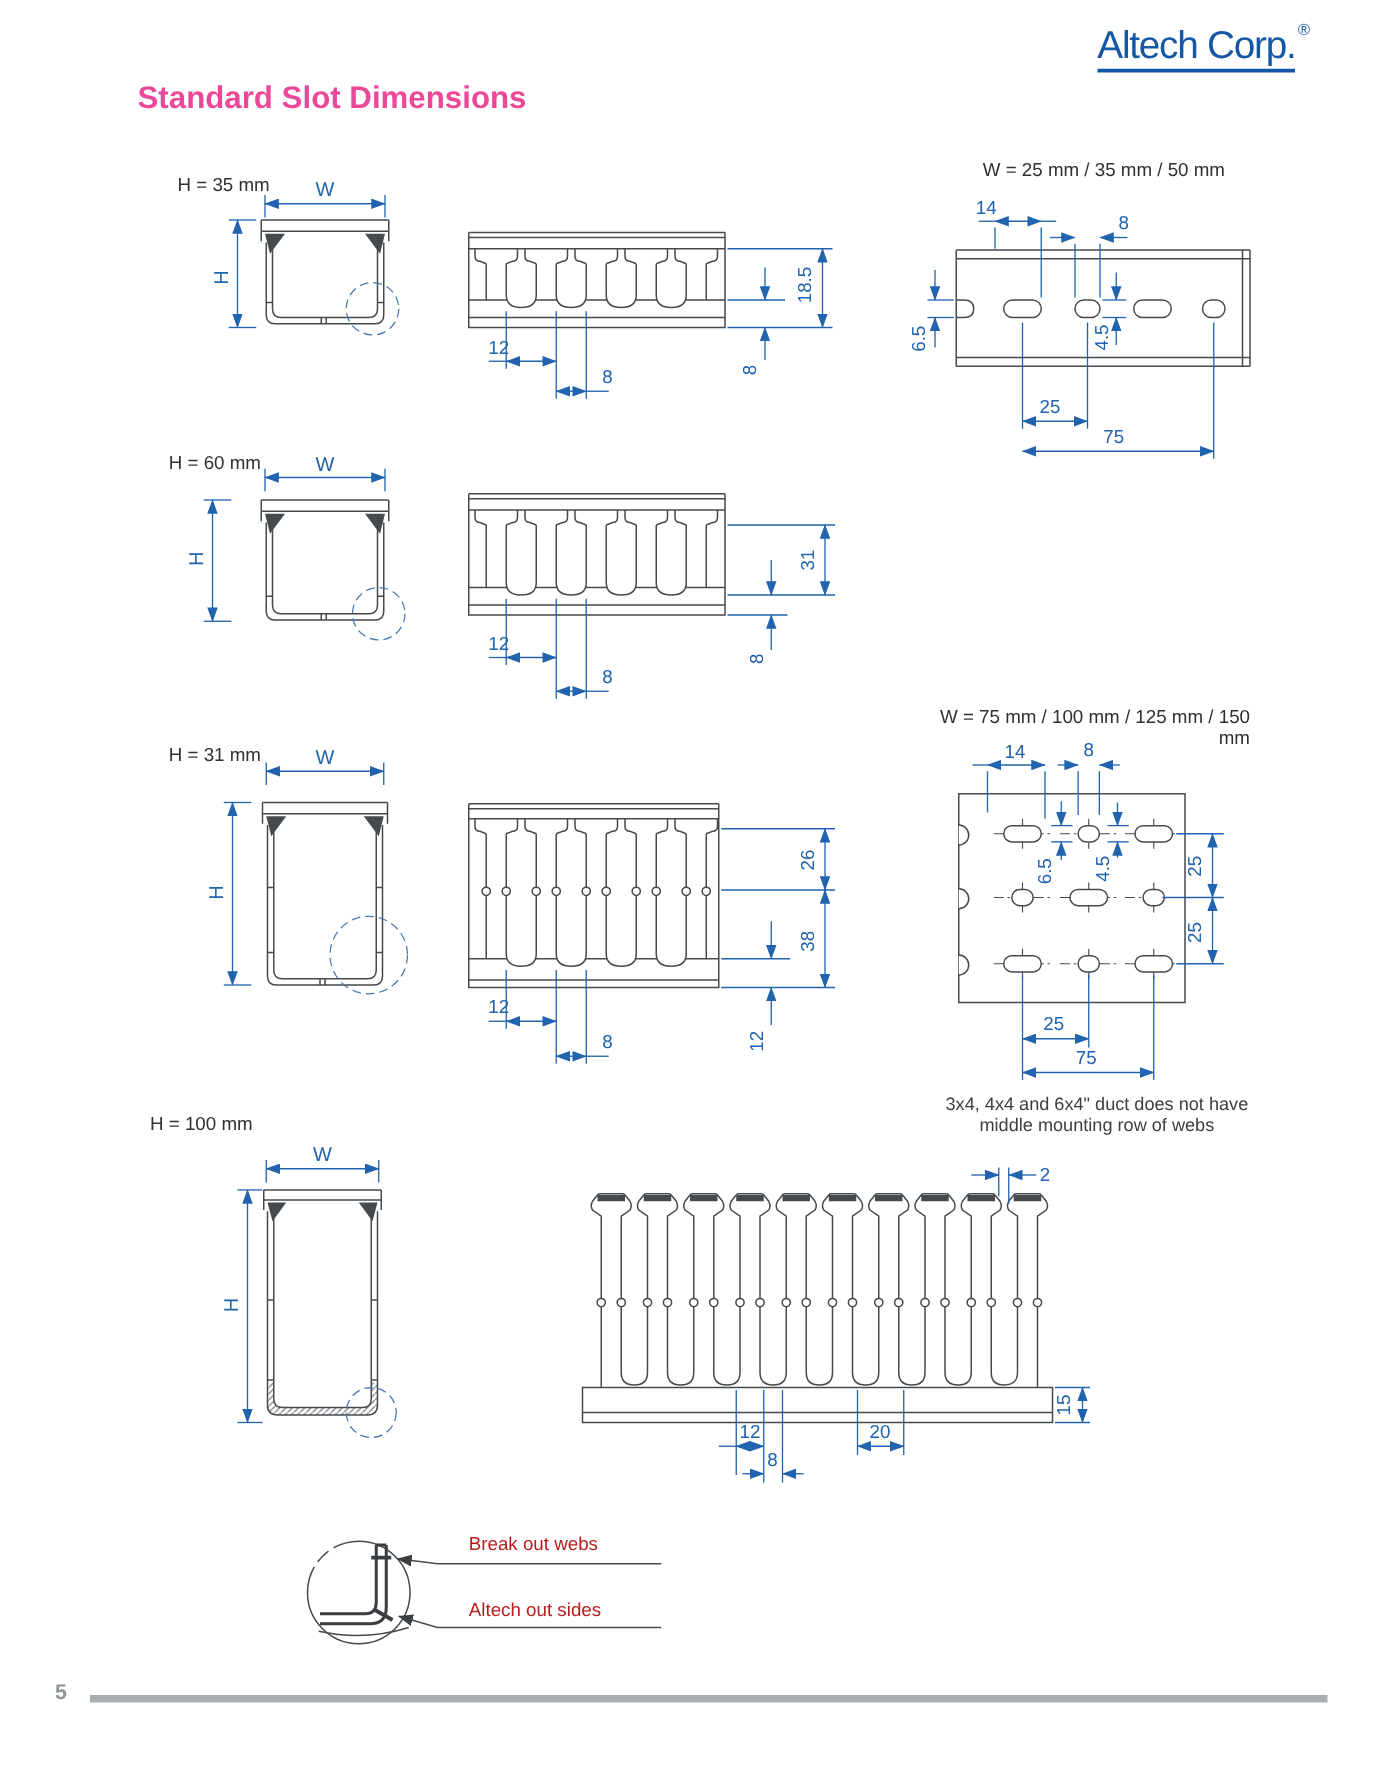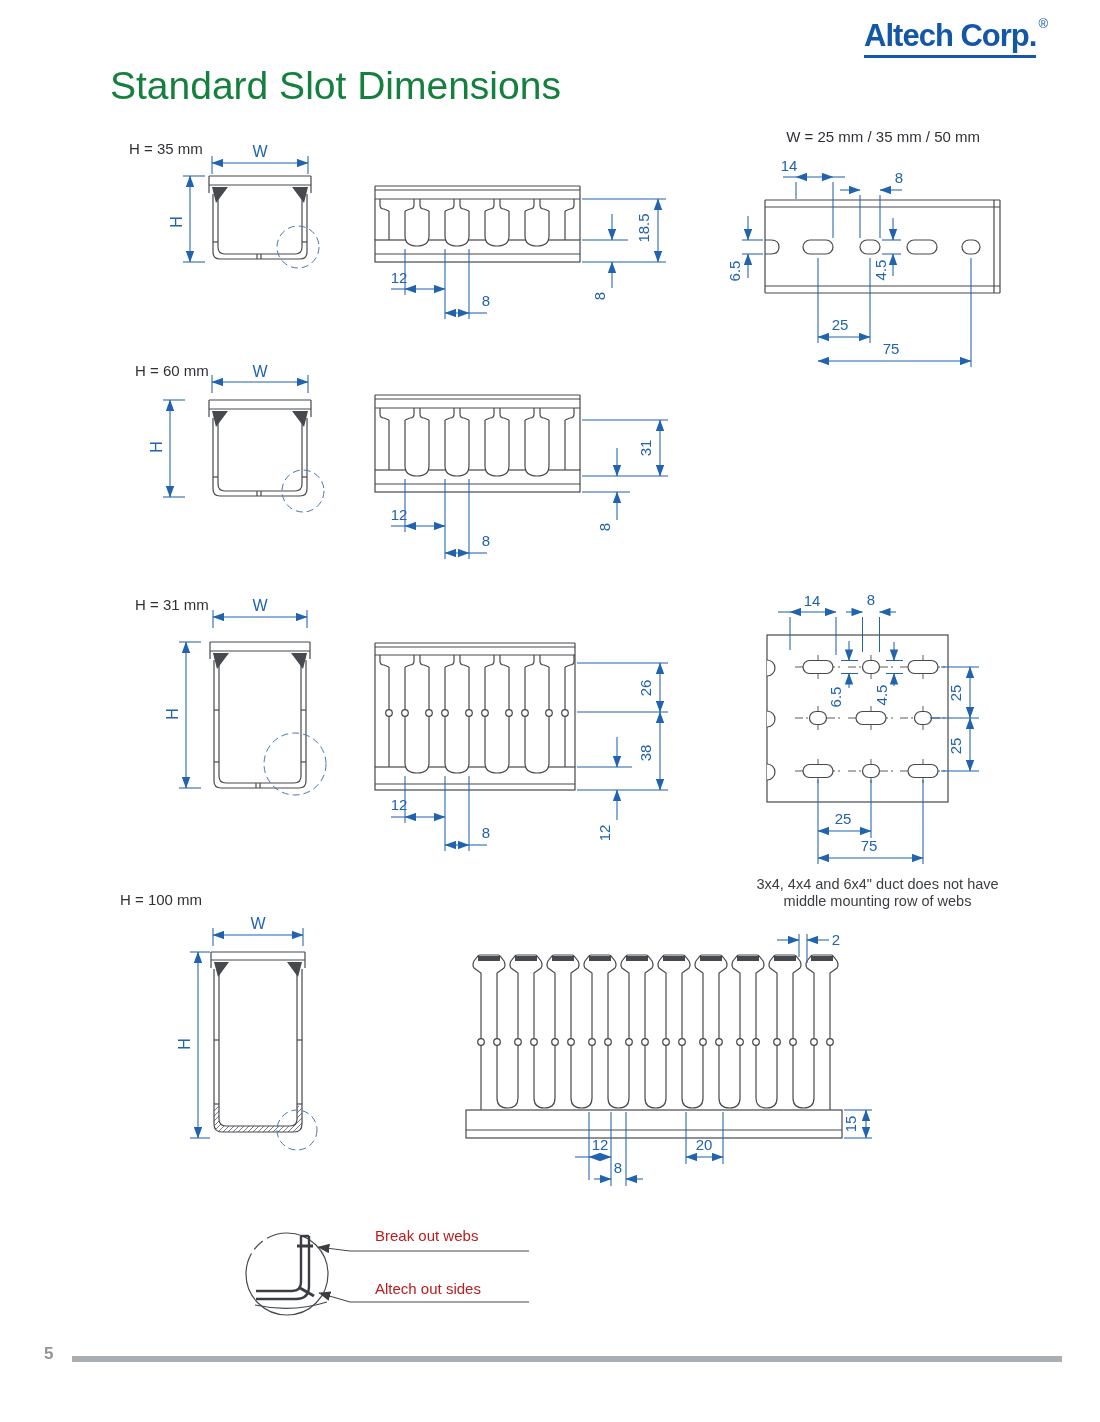--- a/index.html
+++ b/index.html
@@ -1,22 +1,22 @@
 <!DOCTYPE html>
 <html><head>
 <meta charset="utf-8">
 <style>
   html,body{margin:0;padding:0;background:#fff;}
   .page{position:relative;width:1100px;height:1422px;background:#fff;overflow:hidden;
         font-family:"Liberation Sans",sans-serif;}
   .logo{position:absolute;right:52px;top:16px;white-space:nowrap;}
-  .logo-main{font-size:31px;font-weight:bold;color:#1457a6;border-bottom:3.5px solid #1457a6;
+  .logo-main{font-size:31px;font-weight:normal;color:#1457a6;border-bottom:3.5px solid #1457a6;
              padding-bottom:2px;letter-spacing:-1px;}
   .logo-reg{font-size:13px;color:#1457a6;vertical-align:18px;margin-left:2px;}
-  .title{position:absolute;left:110px;top:64px;font-size:39px;font-weight:400;color:#15803d;margin:0;}
+  .title{position:absolute;left:110px;top:64px;font-size:25px;font-weight:700;color:#ec4899;margin:0;}
   .seclabel{position:absolute;font-size:15px;color:#2e3236;}
   .railtitle{position:absolute;font-size:15px;color:#2e3236;text-align:right;}
   .note{position:absolute;left:745px;top:876px;width:265px;text-align:center;
         font-size:14.5px;line-height:17px;color:#3a3e42;}
   .bo-label{position:absolute;font-size:15px;color:#b91c1c;}
   .pageno{position:absolute;left:44px;top:1344px;font-size:17px;font-weight:bold;color:#8f9499;}
   .fbar{position:absolute;left:72px;top:1356px;width:990px;height:6px;background:#a9aeb2;}
   .ftext{position:absolute;left:0;top:1376px;width:1100px;text-align:center;
          font-size:14.5px;color:#1f67b2;}
   svg.draw{position:absolute;left:0;top:0;}
@@ -34,25 +34,26 @@
 </head>
 <body>
 
 <div class="page">
 
   <div class="logo">
     <span class="logo-main">Altech Corp.</span><span class="logo-reg">®</span>
   </div>
   <h1 class="title">Standard Slot Dimensions</h1>
 
-  <div class="seclabel" style="left:129px;top:140px">H = 35 mm</div>
+  <div class="seclabel" style="left:142px;top:140px">H = 35 mm</div>
   <div class="seclabel" style="left:135px;top:362px">H = 60 mm</div>
   <div class="seclabel" style="left:135px;top:596px">H = 31 mm</div>
   <div class="seclabel" style="left:120px;top:891px">H = 100 mm</div>
   <div class="railtitle" style="left:760px;top:128px;width:220px">W = 25 mm / 35 mm / 50 mm</div>
+  <div class="railtitle" style="left:740px;top:565px;width:260px">W = 75 mm / 100 mm / 125 mm / 150 mm</div>
 
   <div class="note">
     <span>3x4, 4x4 and 6x4" duct does not have</span><br>
     <span>middle mounting row of webs</span>
   </div>
 
   <div class="bo-label" style="left:375px;top:1227px">Break out webs</div>
   <div class="bo-label" style="left:375px;top:1280px">Altech out sides</div>
 
   <div class="pageno">5</div>

